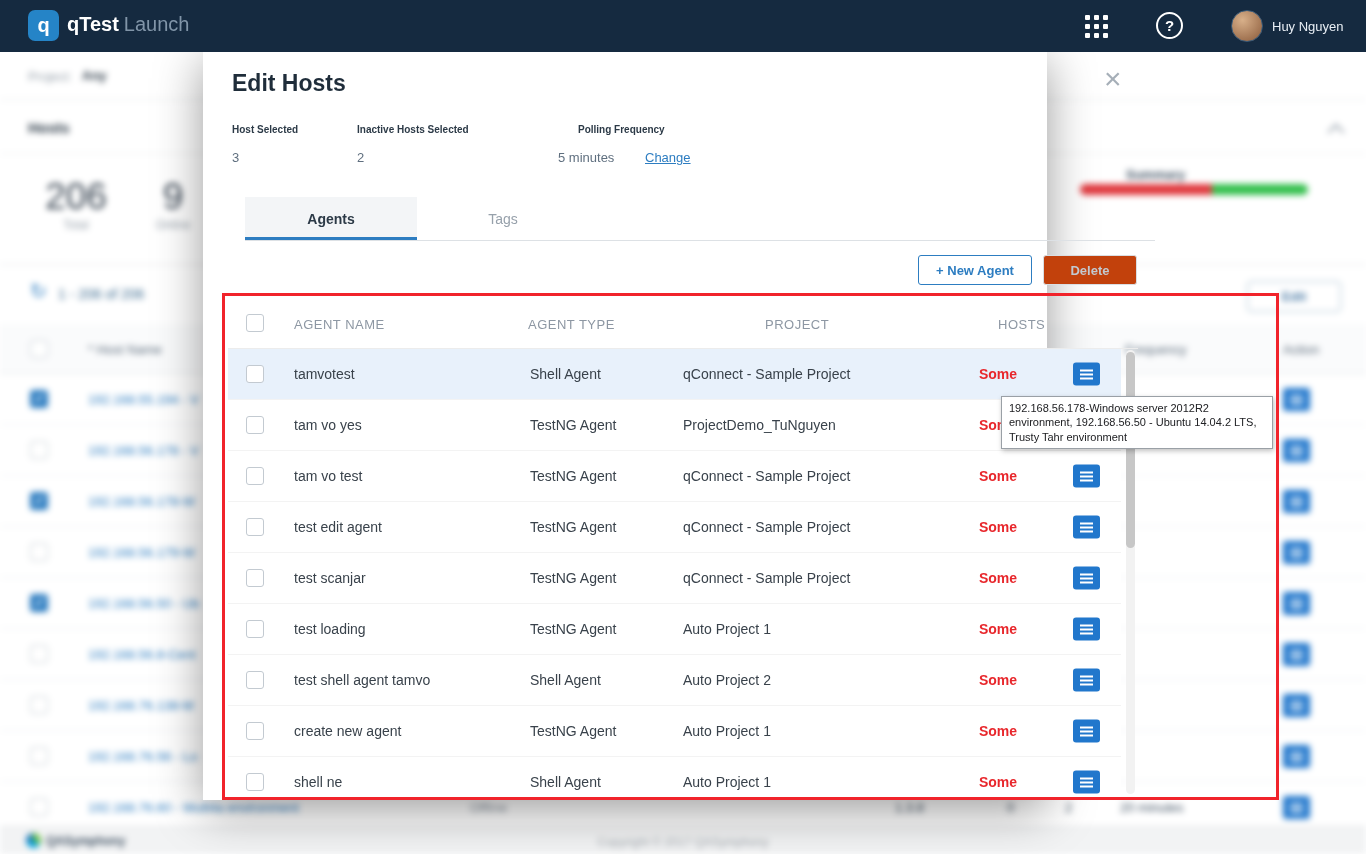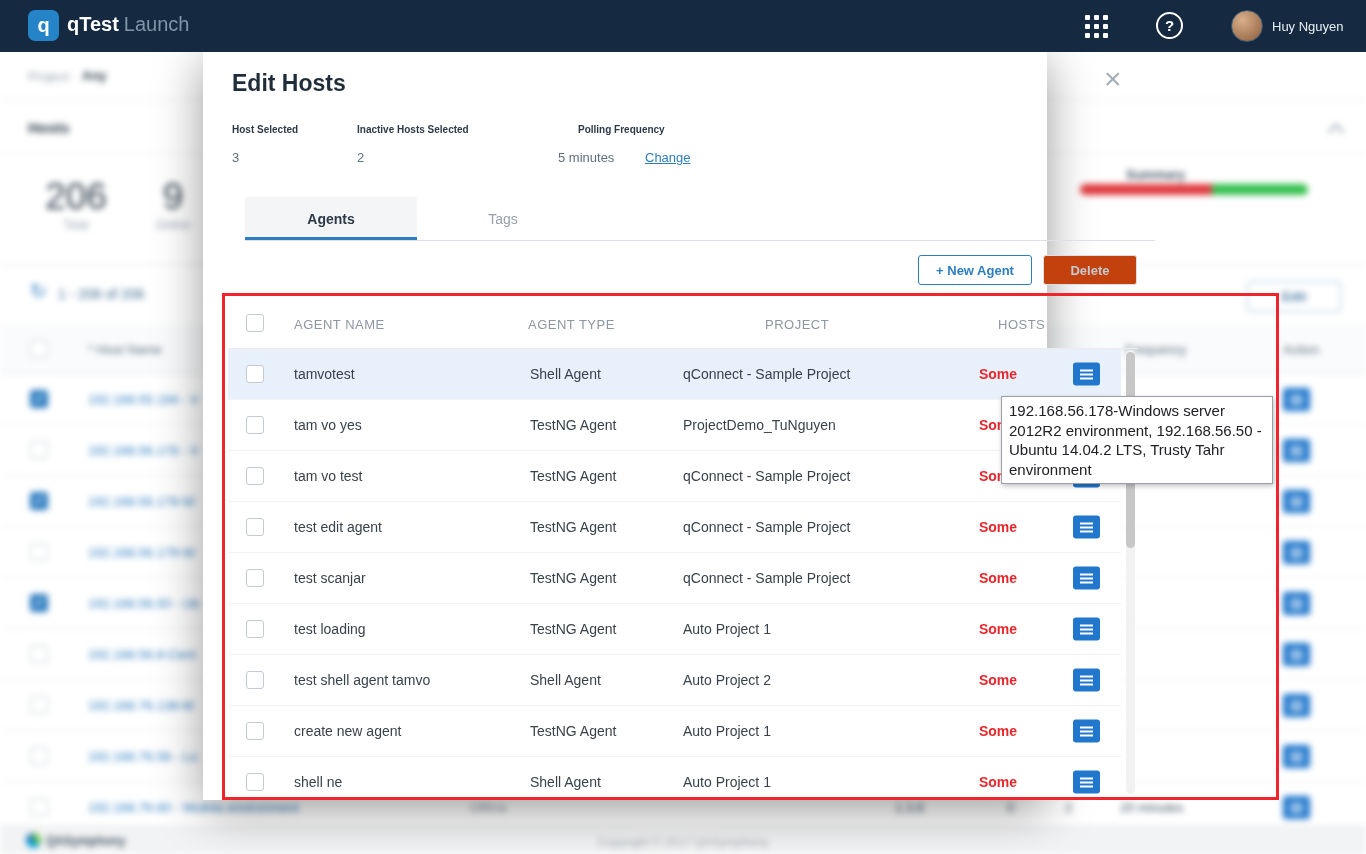--- a/index.html
+++ b/index.html
@@ -80,21 +80,21 @@
   .a-name{left:66px;}
   .a-type{left:302px;text-align:right;}
   .a-project{left:455px;width:300px;text-align:left;}
   .a-hosts{left:732px;width:76px;text-align:center;color:#e8272c;font-weight:bold;}
   .a-menu{position:absolute;left:845px;top:50%;transform:translateY(-50%);}
   .arow-cb{position:absolute;left:18px;top:50%;transform:translateY(-50%);}
   .scrollbar{position:absolute;left:898px;top:50px;width:9px;height:444px;background:#f2f2f2;border-radius:5px;}
   .scroll-thumb{position:absolute;left:0;top:2px;width:9px;height:196px;background:#c7c7c7;border-radius:5px;cursor:grab;}
 
   
-  .tooltip{position:absolute;left:1001px;top:396px;width:272px;background:#fff;border:1px solid #9aa0a6;box-shadow:1px 2px 5px rgba(0,0,0,.25);font-size:15px;color:#202124;padding:4px 7px;line-height:1.3;z-index:60;box-sizing:border-box;}
+  .tooltip{position:absolute;left:1001px;top:396px;width:272px;background:#fff;border:1px solid #9aa0a6;box-shadow:1px 2px 5px rgba(0,0,0,.25);font-size:11px;color:#202124;padding:4px 7px;line-height:1.3;z-index:60;box-sizing:border-box;}
   .annotation{position:absolute;left:222px;top:293px;width:1057px;height:507px;border:3px solid #f1232b;z-index:70;pointer-events:none;box-sizing:border-box;}
 </style>
 </head>
 <body>
 
 <div class="stage">
 
   <div class="bg-content">
 
     <div class="project-bar">

